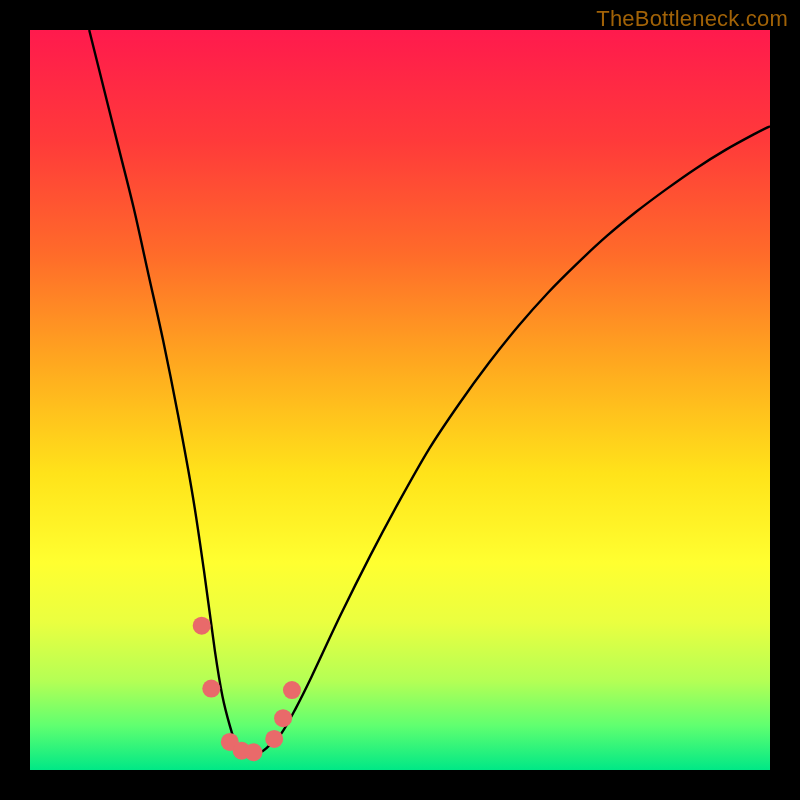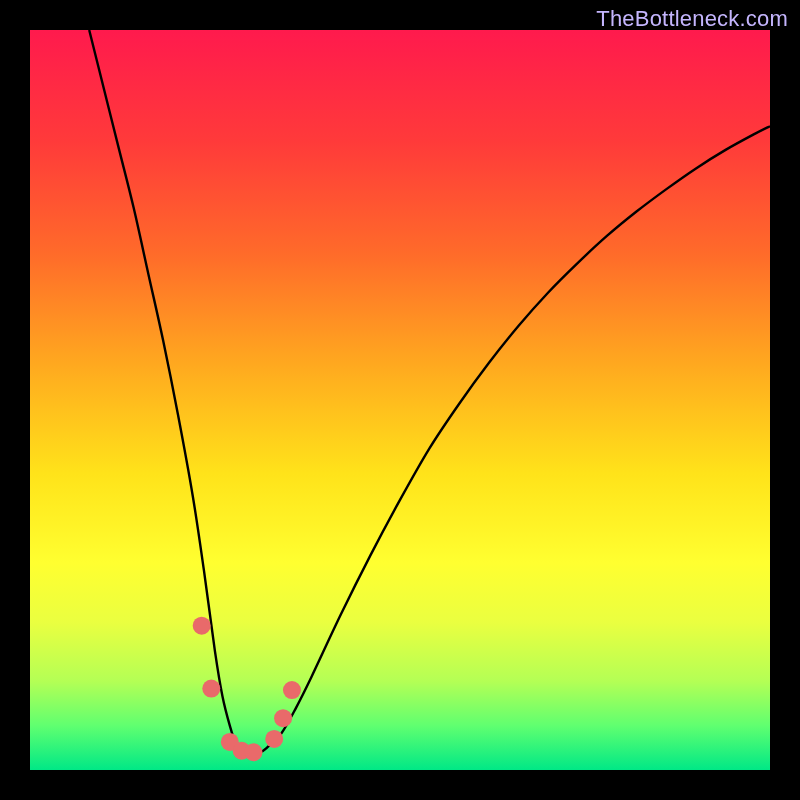--- a/index.html
+++ b/index.html
@@ -27,21 +27,21 @@
     height: 740px;
     overflow: hidden;
   }
   svg {
     display: block;
   }
   .watermark {
     position: absolute;
     top: 6px;
     right: 12px;
-    color: #c4b5fd;
+    color: #a16207;
     font-size: 22px;
     font-weight: 500;
     letter-spacing: 0.2px;
   }
 </style>
 </head>
 <body>
 
 <div class="frame">
 

